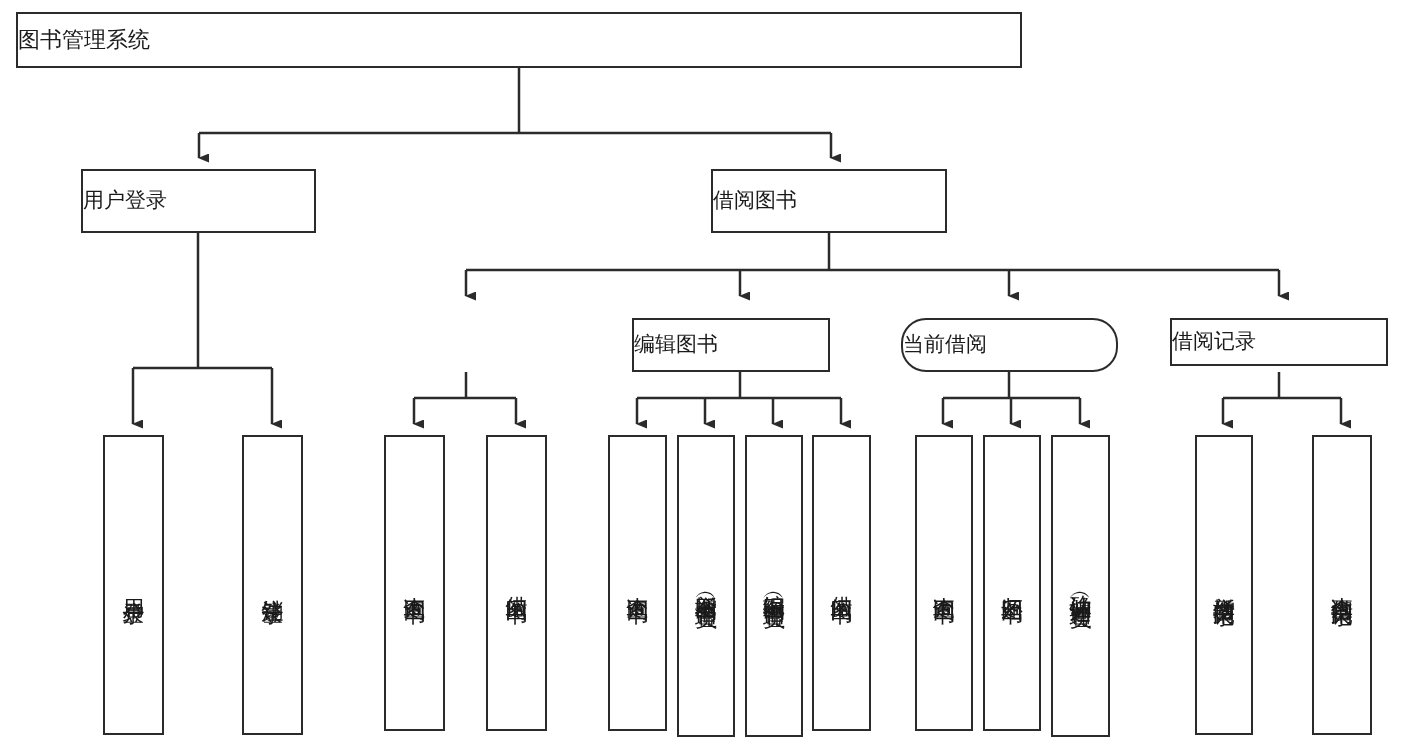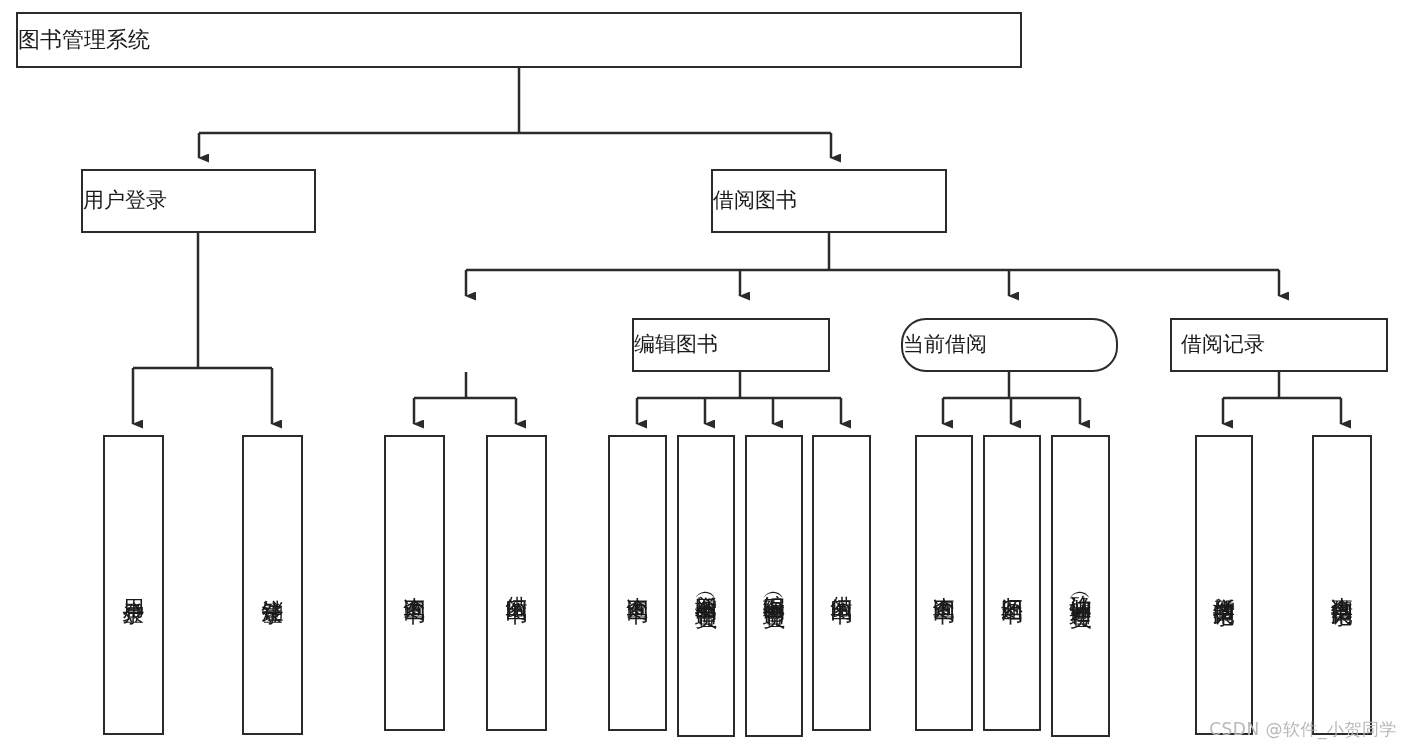--- a/index.html
+++ b/index.html
@@ -169,21 +169,21 @@
 
 
     <div class="node horiz" style="left:632px; top:318px; width:198px; height:54px;">
       <span class="node-label">编辑图书</span>
     </div>
 
     <div class="node horiz" style="left:901px; top:318px; width:217px; height:54px;border-radius:25px;">
       <span class="node-label">当前借阅</span>
     </div>
 
-    <div class="node horiz" style="left:1170px; top:318px; width:218px; height:54px;padding-left:9px;">
+    <div class="node horiz" style="left:1170px; top:318px; width:218px; height:48px;">
       <span class="node-label">借阅记录</span>
     </div>
 
     <div class="node vert" style="left:103px; top:435px; width:61px; height:300px;">
       <span class="node-label">用户登录</span>
     </div>
 
     <div class="node vert" style="left:242px; top:435px; width:61px; height:300px;">
       <span class="node-label">注销登录</span>
     </div>
@@ -227,15 +227,14 @@
     <div class="node vert" style="left:1195px; top:435px; width:58px; height:300px;">
       <span class="node-label">新增借阅记录</span>
     </div>
 
     <div class="node vert" style="left:1312px; top:435px; width:60px; height:300px;">
       <span class="node-label">查询借阅记录</span>
     </div>
 
   </div>
 
-  <div id="watermark">CSDN @软件_小贺同学</div>
 
 </div>
 
 </body></html>

